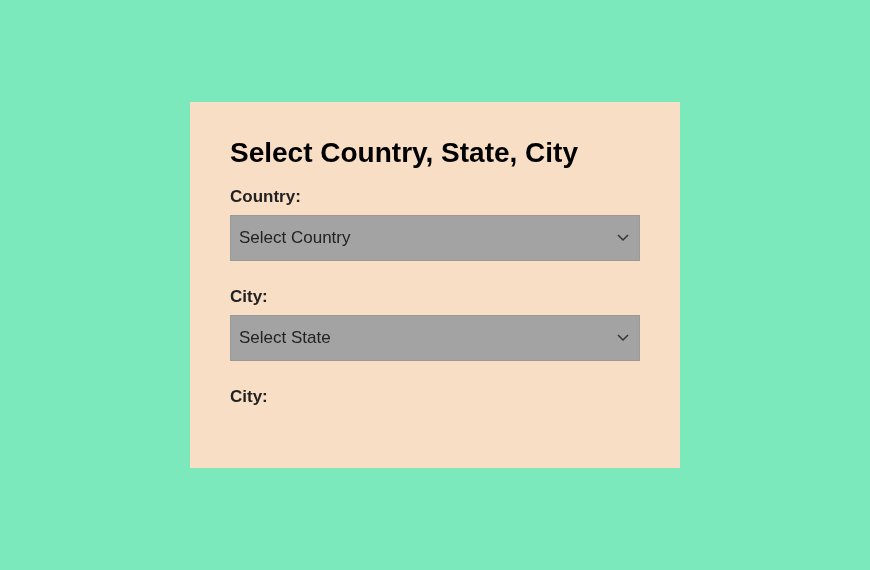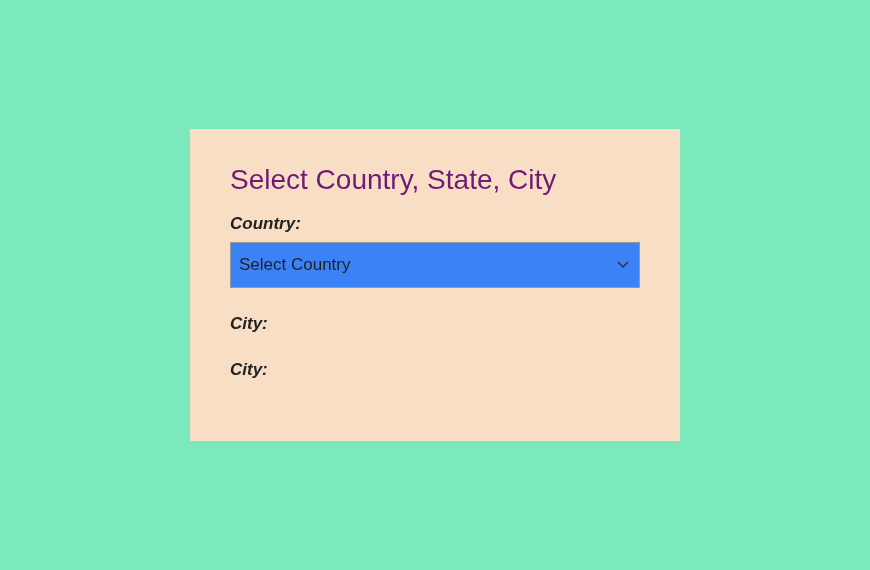--- a/index.html
+++ b/index.html
@@ -18,41 +18,40 @@
       overflow: hidden;
     }
     .card {
       background-color: #f9dec6;
       width: 490px;
       padding: 35px 40px 50px 40px;
       margin-top: 0px;
     }
     .title {
       font-size: 28px;
-      font-weight: 400;
-      color: #701a75;
+      font-weight: 700;
+      color: #000000;
       margin-bottom: 18px;
     }
     .field {
       margin-bottom: 26px;
     }
     .field:last-child {
       margin-bottom: 11px;
     }
     .label {
       display: block;
       font-size: 17px;
       font-weight: 600;
       color: #222;
       margin-bottom: 8px;
-      font-style: italic;
     }
     .select-wrap {
       position: relative;
-      background: #3b82f6;
+      background: #a3a3a3;
       border: 1px solid #999;
       height: 46px;
       display: flex;
       align-items: center;
       padding-left: 8px;
       padding-right: 30px;
       cursor: pointer;
     }
     .select-value {
       font-size: 17px;
@@ -81,18 +80,26 @@
       <span class="chevron">
         <svg width="12" height="8" viewBox="0 0 12 8">
             <path d="M1 1 L6 6 L11 1" fill="none" stroke="#333" stroke-width="1.5"></path>
           </svg>
       </span>
     </div>
   </div>
 
   <div class="field">
     <label class="label">City:</label>
+    <div class="select-wrap">
+      <span class="select-value">Select State</span>
+      <span class="chevron">
+        <svg width="12" height="8" viewBox="0 0 12 8">
+            <path d="M1 1 L6 6 L11 1" fill="none" stroke="#333" stroke-width="1.5"></path>
+          </svg>
+      </span>
+    </div>
   </div>
 
   <div class="field">
     <label class="label">City:</label>
   </div>
 </div>
 
 </body></html>

